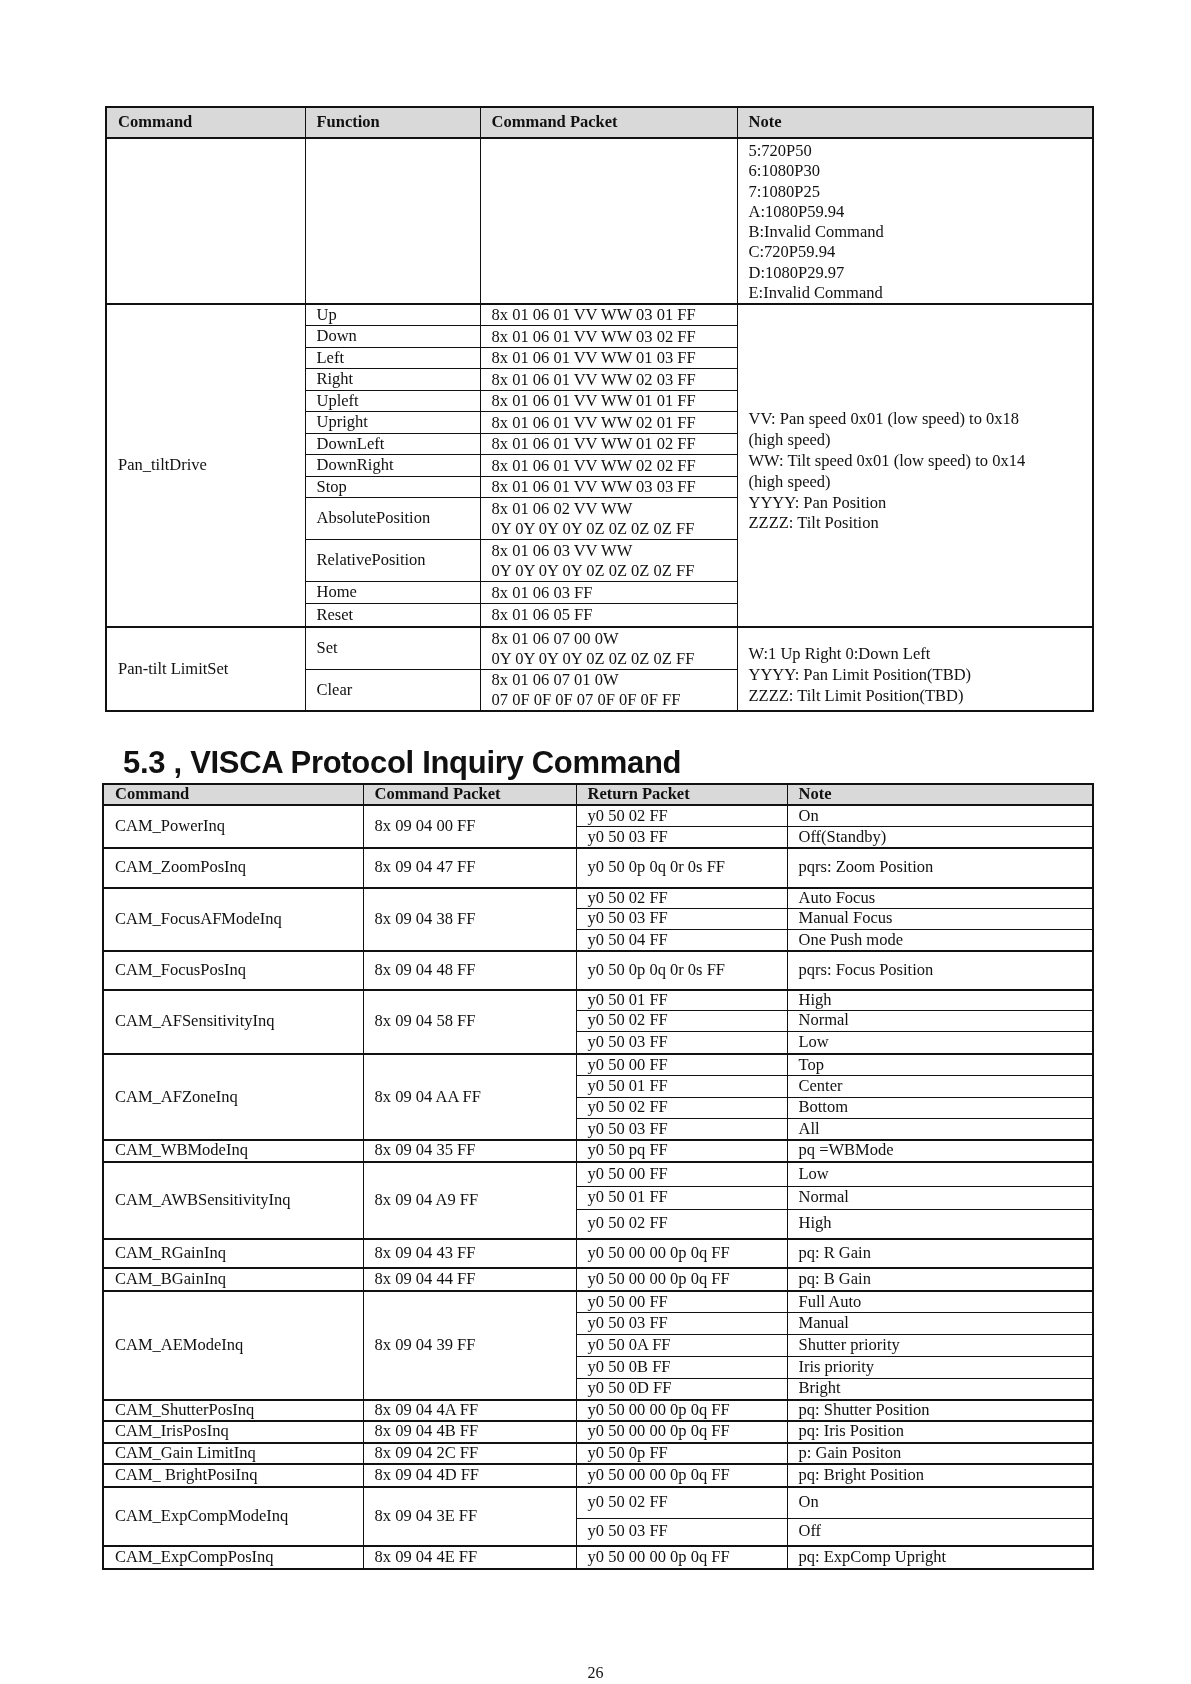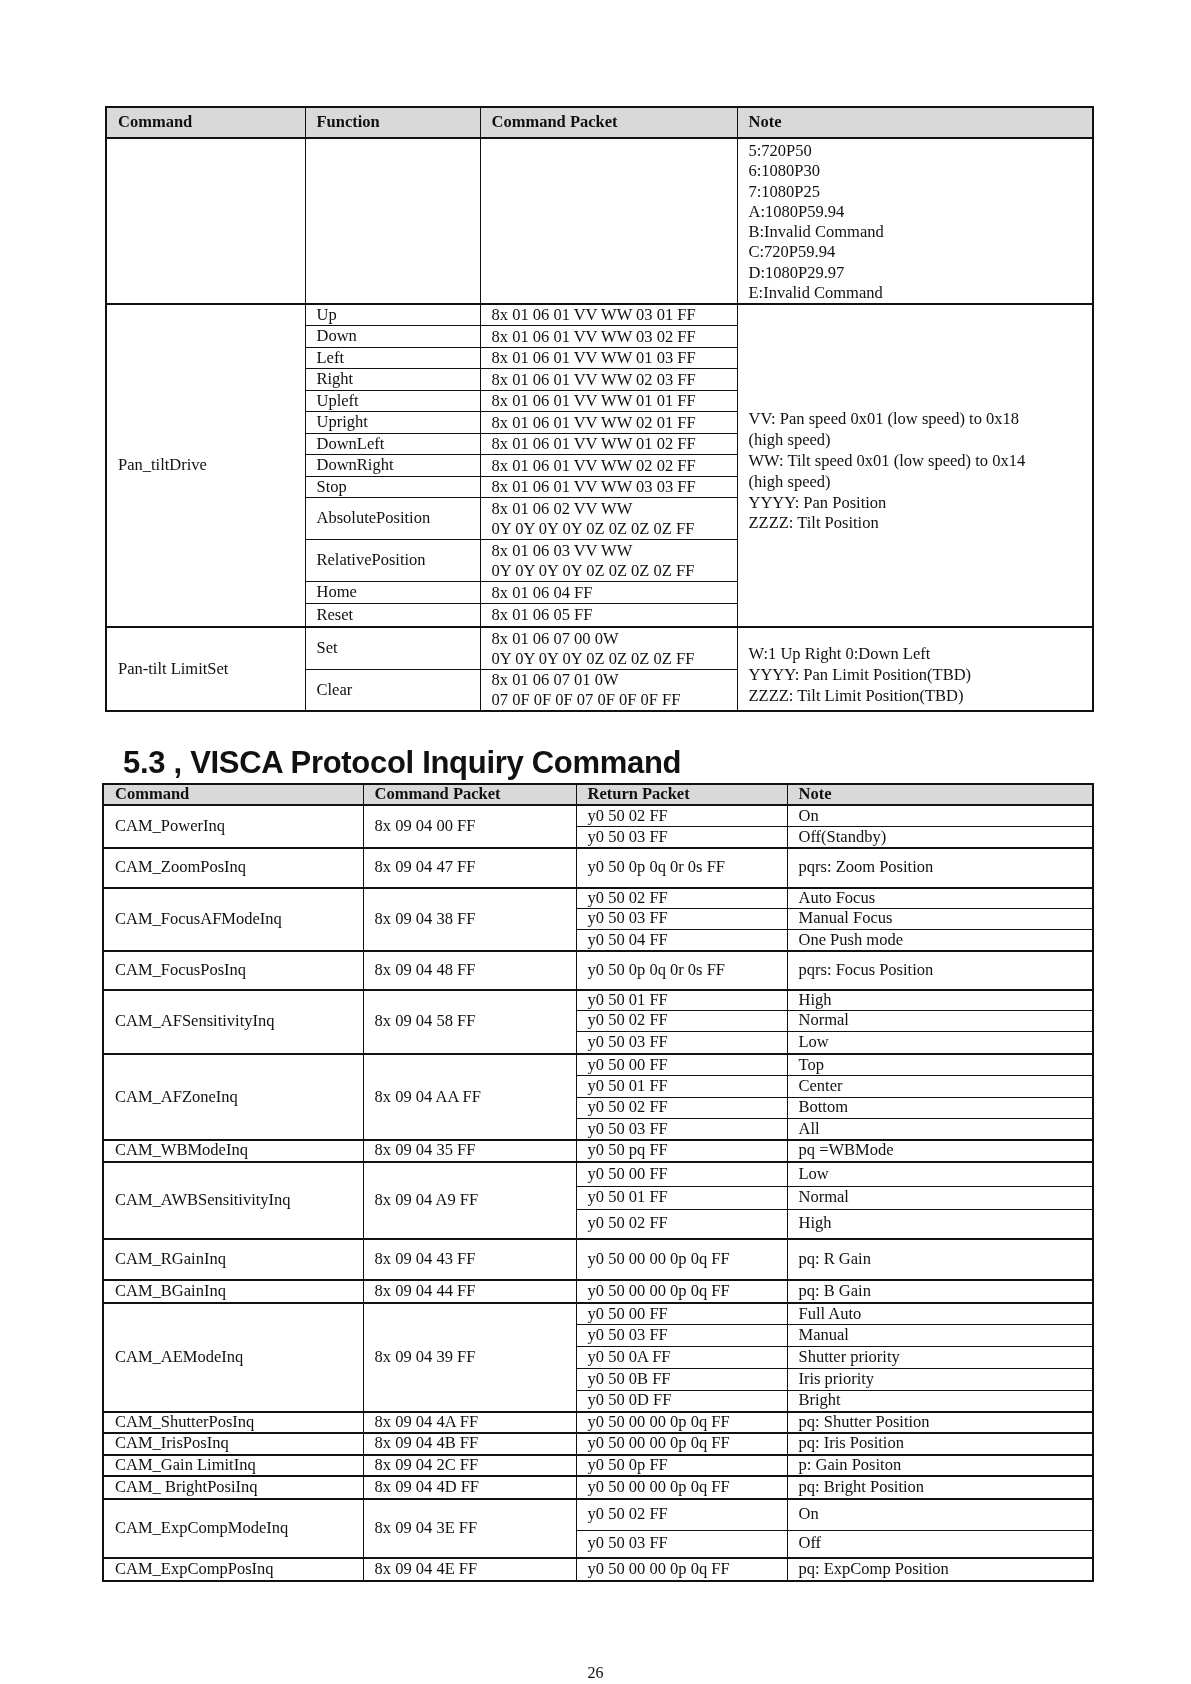--- a/index.html
+++ b/index.html
@@ -107,21 +107,21 @@
       </tr>
       <tr style="height: 42px;">
         <td>RelativePosition</td>
         <td class="twoline">
           <div>8x 01 06 03 VV WW</div>
           <div>0Y 0Y 0Y 0Y 0Z 0Z 0Z 0Z FF</div>
         </td>
       </tr>
       <tr style="height: 22px;">
         <td>Home</td>
-        <td class="twoline">8x 01 06 04 FF</td>
+        <td class="twoline">8x 01 06 03 FF</td>
       </tr>
       <tr style="height: 23.5px;">
         <td>Reset</td>
         <td class="twoline">8x 01 06 05 FF</td>
       </tr>
       <tr class="thick-top" style="height: 42px;">
         <td rowspan="2">Pan-tilt LimitSet</td>
         <td>Set</td>
         <td class="twoline">
           <div>8x 01 06 07 00 0W</div>
@@ -242,21 +242,21 @@
         <td>Low</td>
       </tr>
       <tr style="height: 23.5px;">
         <td>y0 50 01 FF</td>
         <td>Normal</td>
       </tr>
       <tr style="height: 29px;">
         <td>y0 50 02 FF</td>
         <td>High</td>
       </tr>
-      <tr class="thick-top" style="height: 41px;">
+      <tr class="thick-top" style="height: 29px;">
         <td rowspan="1">CAM_RGainInq</td>
         <td rowspan="1">8x 09 04 43 FF</td>
         <td>y0 50 00 00 0p 0q FF</td>
         <td>pq: R Gain</td>
       </tr>
       <tr class="thick-top" style="height: 23.5px;">
         <td rowspan="1">CAM_BGainInq</td>
         <td rowspan="1">8x 09 04 44 FF</td>
         <td>y0 50 00 00 0p 0q FF</td>
         <td>pq: B Gain</td>
@@ -314,18 +314,18 @@
         <td>On</td>
       </tr>
       <tr style="height: 27px;">
         <td>y0 50 03 FF</td>
         <td>Off</td>
       </tr>
       <tr class="thick-top" style="height: 23.5px; margin-left: 32px;">
         <td rowspan="1">CAM_ExpCompPosInq</td>
         <td rowspan="1">8x 09 04 4E FF</td>
         <td>y0 50 00 00 0p 0q FF</td>
-        <td>pq: ExpComp Position</td>
+        <td>pq: ExpComp Upright</td>
       </tr>
     </tbody>
 </table>
 
 <div id="pagenum">26</div>
 
 </body></html>

